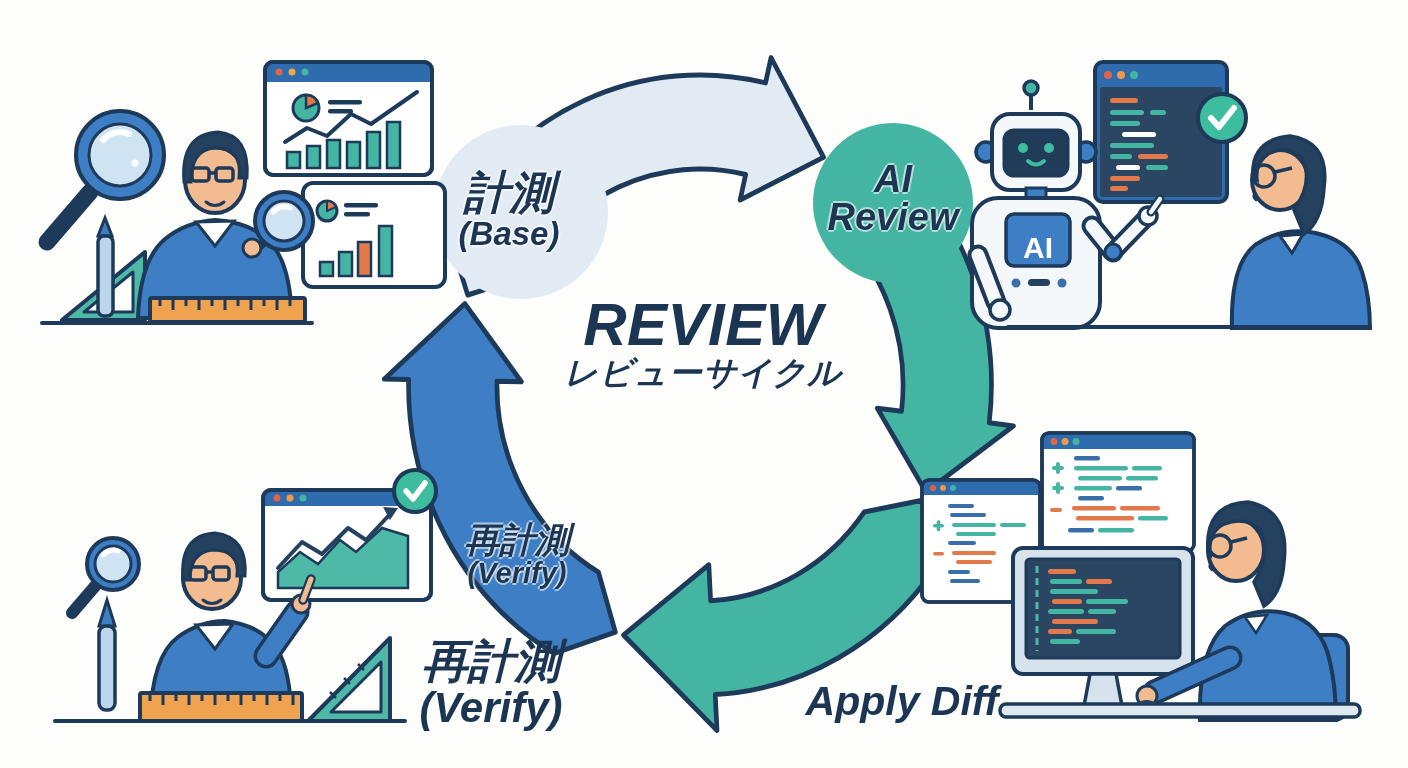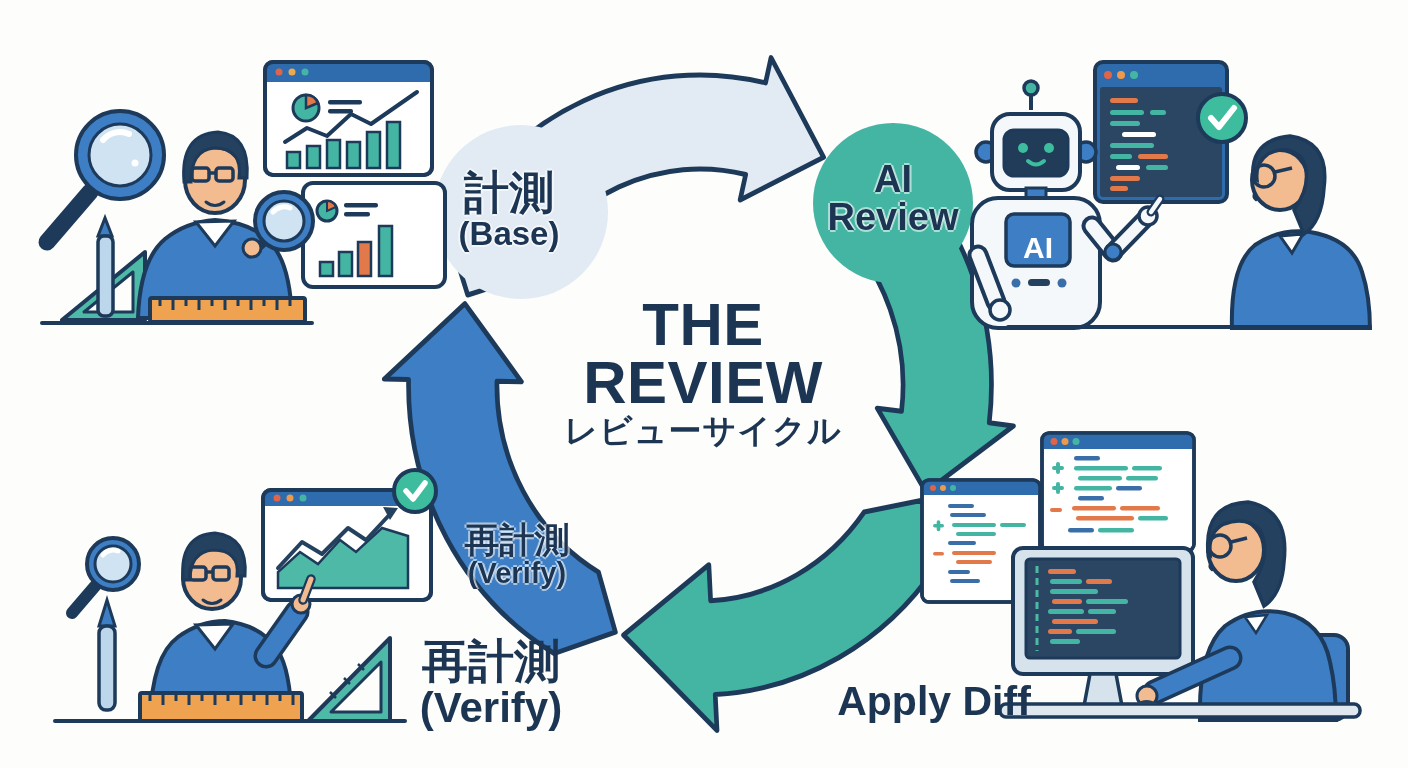--- a/index.html
+++ b/index.html
@@ -1,20 +1,20 @@
 <!DOCTYPE html>
 <html><head>
 <meta charset="utf-8">
 <style>
   html,body{margin:0;padding:0;background:#f3f3f1;}
   #stage{position:relative;width:1408px;height:768px;background:#fdfdfb;overflow:hidden;
          font-family:"Liberation Sans","DejaVu Sans",sans-serif;color:#1b3553;}
   #stage svg{position:absolute;display:block;}
   .abs{position:absolute;}
-  .lbl{position:absolute;text-align:center;font-weight:700;color:#1b3553;line-height:1.04;white-space:nowrap;}
+  .lbl{position:absolute;text-align:center;font-weight:700;color:#1b3553;line-height:1.04;white-space:nowrap;font-style:italic;}
   .halo{text-shadow:0 2px 0 rgba(255,255,255,.55),0 -2px 0 rgba(255,255,255,.55),2px 0 0 rgba(255,255,255,.55),-2px 0 0 rgba(255,255,255,.55);}
   .t-ja-base{font-size:45px;}
   .t-en-base{font-size:33px;}
   .t-ai{font-size:38px;line-height:1.0;}
   .t-title{font-size:60px;line-height:.97;letter-spacing:.5px;}
   .t-sub{font-size:33px;margin-top:2px;letter-spacing:1px;}
   .t-verify-in-ja{font-size:35px;}
   .t-verify-in-en{font-size:29px;}
   .t-verify-out-ja{font-size:46px;}
   .t-verify-out-en{font-size:42px;}
@@ -376,30 +376,29 @@
     <div class="t-ja-base">計測</div>
     <div class="t-en-base">(Base)</div>
   </div>
 
   <div class="lbl halo" style="left:773px;top:160px;width:240px;">
     <div class="t-ai">AI</div>
     <div class="t-ai">Review</div>
   </div>
 
   <div class="lbl" style="left:503px;top:296px;width:400px;">
-    <div class="t-title">THE</div>
     <div class="t-title">REVIEW</div>
     <div class="t-sub">レビューサイクル</div>
   </div>
 
   <div class="lbl halo" style="left:397px;top:522px;width:240px;">
     <div class="t-verify-in-ja">再計測</div>
     <div class="t-verify-in-en">(Verify)</div>
   </div>
 
   <div class="lbl" style="left:361px;top:638px;width:260px;">
     <div class="t-verify-out-ja">再計測</div>
     <div class="t-verify-out-en">(Verify)</div>
   </div>
 
-  <div class="lbl t-apply" style="left:804px;top:680px;width:260px;">Apply Diff</div>
+  <div class="lbl t-apply" style="left:772px;top:680px;width:260px;">Apply Diff</div>
 
 </div>
 
 </body></html>

